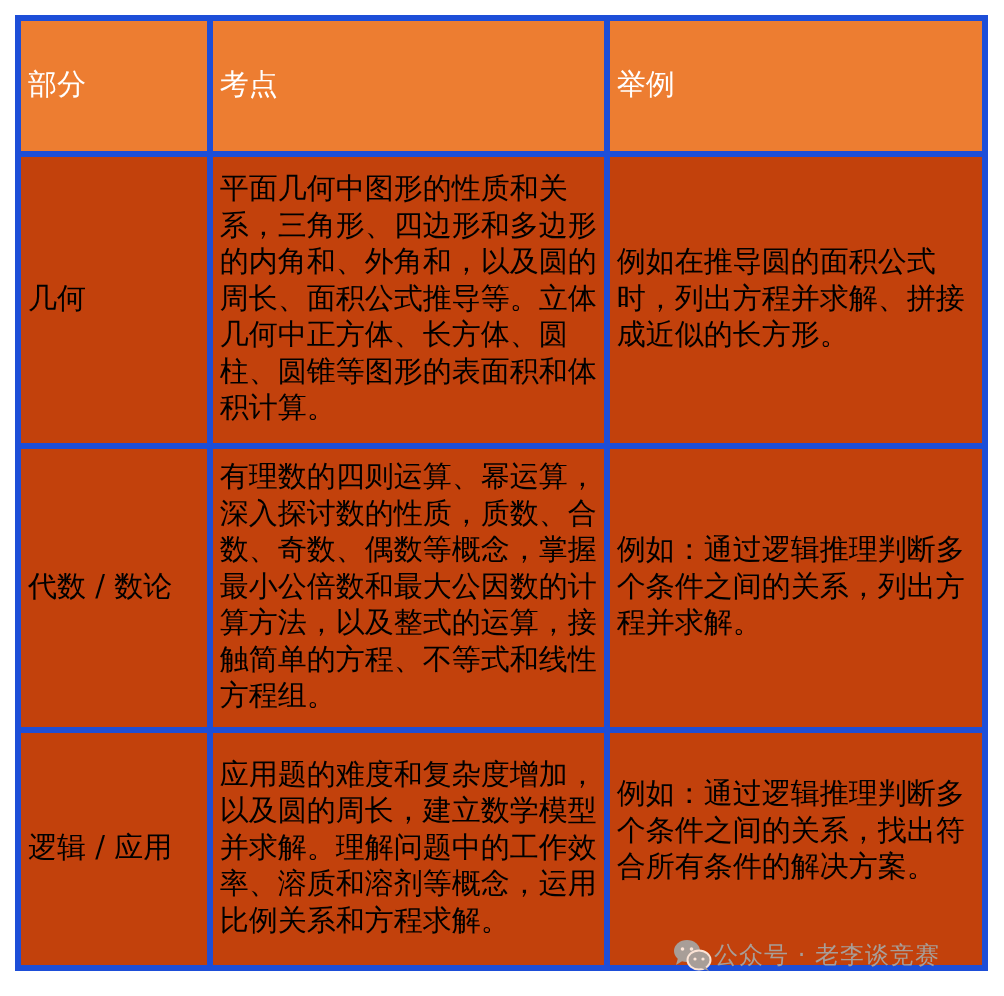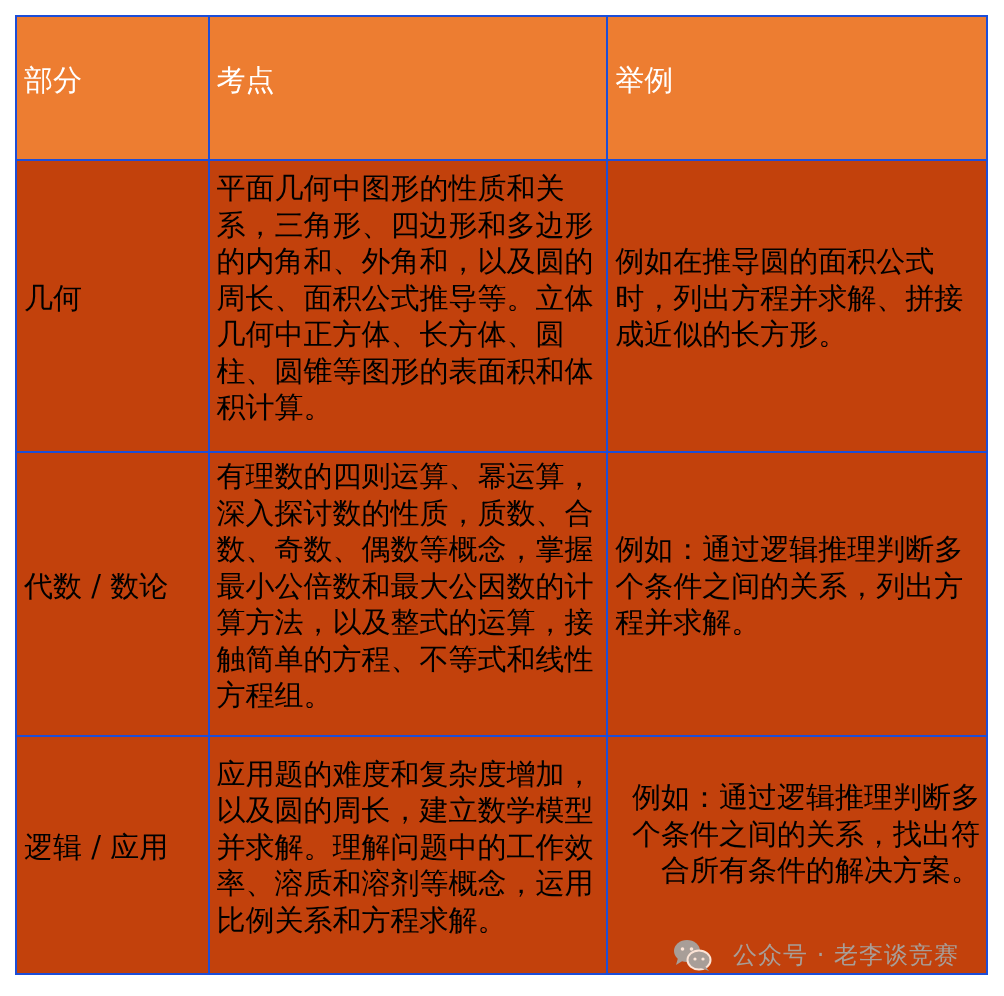--- a/index.html
+++ b/index.html
@@ -16,22 +16,22 @@
     }
     .tbl {
       position: absolute;
       left: 15px;
       top: 15px;
       border-collapse: collapse;
       table-layout: fixed;
       width: 973px;
     }
     .tbl td, .tbl th {
-      border: 2px solid #1d4ed8;
-      padding: 0 6px 16px 7px;
+      border: 6px solid #1d4ed8;
+      padding: 0 6px 4px 7px;
       vertical-align: middle;
       text-align: left;
       font-weight: normal;
       font-size: 29px;
       line-height: 36.5px;
       color: #000000;
       word-break: break-all;
     }
     .tbl th {
       background: #ED7D31;
@@ -45,21 +45,21 @@
     .col3 { width: 365px; }
     .r1 { height: 292px; }
     .r2 { height: 284px; }
     .r3 { height: 238px; }
     .watermark {
       position: absolute;
       left: 672px;
       top: 938px;
       display: flex;
       align-items: center;
-      gap: 21px;
+      gap: 2px;
       color: #a89e98;
       font-family: "DejaVu Sans", "Liberation Sans", sans-serif;
       font-size: 24px;
       letter-spacing: 1px;
     }
     .wm-icon {
       width: 40px;
       height: 34px;
       position: relative;
     }
@@ -86,21 +86,21 @@
     <td>例如在推导圆的面积公式时，列出方程并求解、拼接成近似的长方形。</td>
   </tr>
   <tr class="row-white r2">
     <td>代数 / 数论</td>
     <td>有理数的四则运算、幂运算，深入探讨数的性质，质数、合数、奇数、偶数等概念，掌握最小公倍数和最大公因数的计算方法，以及整式的运算，接触简单的方程、不等式和线性方程组。</td>
     <td>例如：通过逻辑推理判断多个条件之间的关系，列出方程并求解。</td>
   </tr>
   <tr class="row-tint r3">
     <td>逻辑 / 应用</td>
     <td>应用题的难度和复杂度增加，以及圆的周长，建立数学模型并求解。理解问题中的工作效率、溶质和溶剂等概念，运用比例关系和方程求解。</td>
-    <td style="vertical-align: top; padding-top: 42px; text-align: right;">例如：通过逻辑推理判断多个条件之间的关系，找出符合所有条件的解决方案。</td>
+    <td style="vertical-align: top; padding-top: 42px;">例如：通过逻辑推理判断多个条件之间的关系，找出符合所有条件的解决方案。</td>
   </tr>
 </tbody>
   </table>
 
 <div class="watermark">
   <span class="wm-icon">
     <svg width="40" height="34" viewBox="0 0 40 34">
       <ellipse cx="15" cy="13" rx="13" ry="11" fill="#a89e98"></ellipse>
       <polygon points="6,20 4,27 12,22" fill="#a89e98"></polygon>
       <circle cx="10.5" cy="11" r="1.8" fill="#FCE4D6"></circle>

